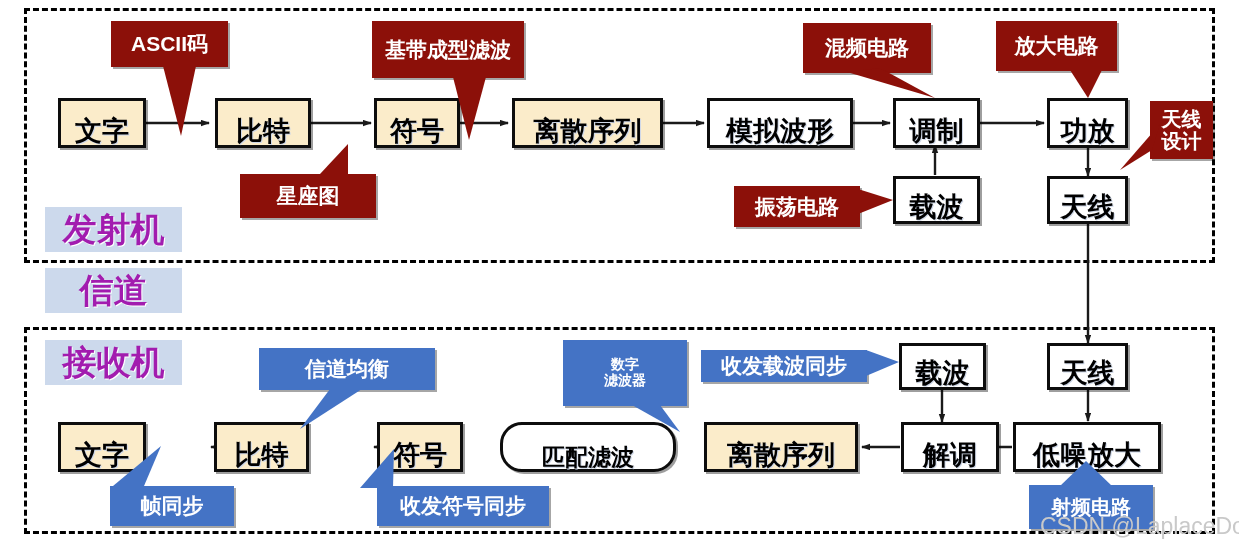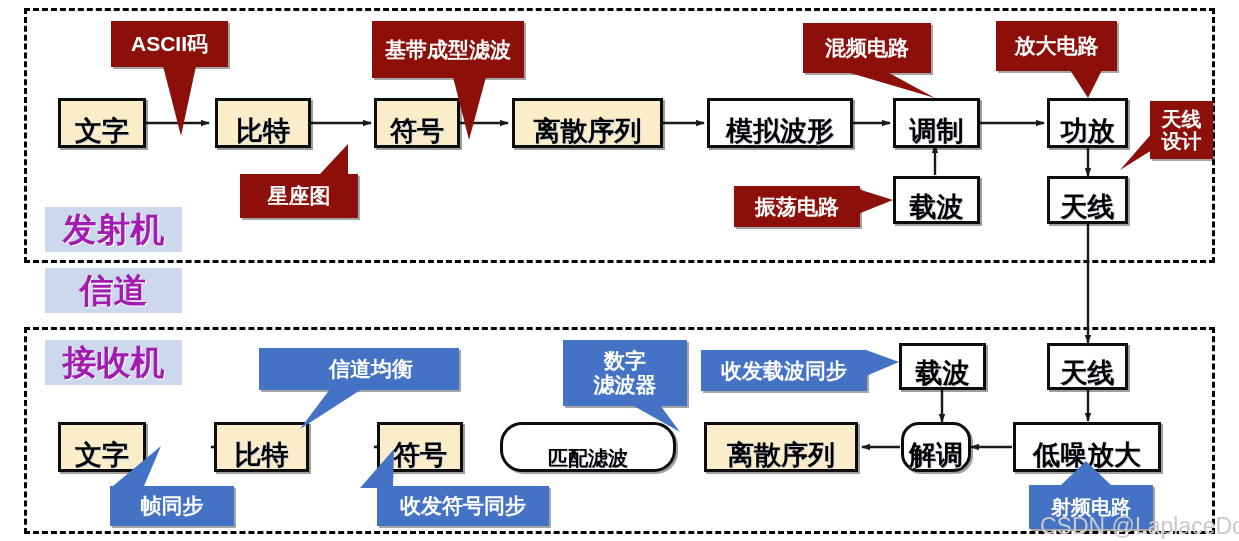--- a/index.html
+++ b/index.html
@@ -149,30 +149,30 @@
   <div class="pbox" style="left:1047px;top:176px;width:81px;height:48px;font-size:27px;">
     <span>天线</span>
   </div>
 
   <div class="pbox" style="left:1047px;top:343px;width:81px;height:47px;font-size:27px;">
     <span>天线</span>
   </div>
   <div class="pbox" style="left:1013px;top:422px;width:148px;height:50px;font-size:27px;">
     <span>低噪放大</span>
   </div>
-  <div class="pbox" style="left:901px;top:422px;width:70px;height:50px;font-size:27px;border-radius:18px;">
+  <div class="pbox" style="left:901px;top:422px;width:98px;height:50px;font-size:27px;">
     <span>解调</span>
   </div>
   <div class="pbox" style="left:899px;top:343px;width:87px;height:47px;font-size:27px;">
     <span>载波</span>
   </div>
   <div class="pbox cream" style="left:704px;top:422px;width:154px;height:50px;font-size:27px;">
     <span>离散序列</span>
   </div>
-  <div class="pbox" style="left:500px;top:422px;width:176px;height:50px;font-size:20px;border-radius:22px;">
+  <div class="pbox" style="left:500px;top:422px;width:176px;height:50px;font-size:23px;border-radius:22px;">
     <span>匹配滤波</span>
   </div>
   <div class="pbox cream" style="left:377px;top:422px;width:86px;height:50px;font-size:27px;">
     <span>符号</span>
   </div>
   <div class="pbox cream" style="left:214px;top:422px;width:95px;height:50px;font-size:27px;">
     <span>比特</span>
   </div>
   <div class="pbox cream" style="left:58px;top:422px;width:88px;height:50px;font-size:27px;">
     <span>文字</span>
@@ -226,35 +226,35 @@
   <div class="callout red" style="left:803px;top:23px;width:128px;height:50px;font-size:21px;">
     <span>混频电路</span>
   </div>
   <div class="callout red" style="left:996px;top:21px;width:121px;height:50px;font-size:21px;">
     <span>放大电路</span>
   </div>
   <div class="callout red" style="left:1150px;top:101px;width:63px;height:58px;font-size:20px;white-space:pre-line;">
     <span>天线
 设计</span>
   </div>
-  <div class="callout red" style="left:240px;top:174px;width:118px;height:44px;font-size:21px;">
+  <div class="callout red" style="left:240px;top:174px;width:136px;height:44px;font-size:21px;">
     <span>星座图</span>
   </div>
   <div class="callout red" style="left:734px;top:186px;width:126px;height:41px;font-size:21px;">
     <span>振荡电路</span>
   </div>
 
-  <div class="callout blue" style="left:259px;top:348px;width:176px;height:42px;font-size:21px;padding-left:24px;">
+  <div class="callout blue" style="left:259px;top:348px;width:176px;height:42px;font-size:21px;">
     <span>信道均衡</span>
   </div>
-  <div class="callout blue" style="left:563px;top:340px;width:124px;height:66px;font-size:21px;white-space:pre-line;">
+  <div class="callout blue" style="left:563px;top:340px;width:124px;height:66px;font-size:14px;white-space:pre-line;">
     <span>数字
 滤波器</span>
   </div>
-  <div class="callout blue" style="left:701px;top:350px;width:166px;height:41px;font-size:21px;">
+  <div class="callout blue" style="left:701px;top:350px;width:166px;height:32px;font-size:21px;">
     <span>收发载波同步</span>
   </div>
   <div class="callout blue" style="left:377px;top:486px;width:172px;height:40px;font-size:21px;">
     <span>收发符号同步</span>
   </div>
   <div class="callout blue" style="left:110px;top:486px;width:124px;height:40px;font-size:21px;">
     <span>帧同步</span>
   </div>
   <div class="callout blue" style="left:1029px;top:485px;width:124px;height:44px;font-size:20px;">
     <span>射频电路</span>

